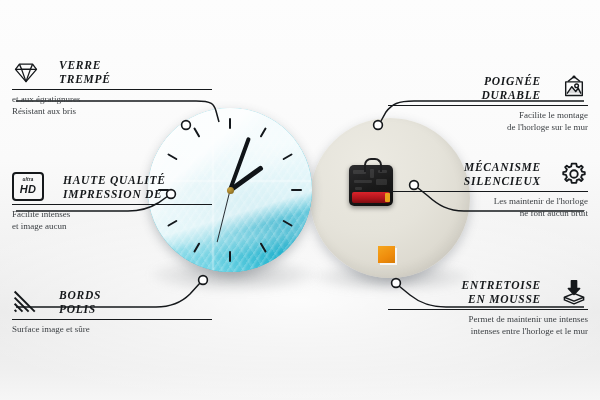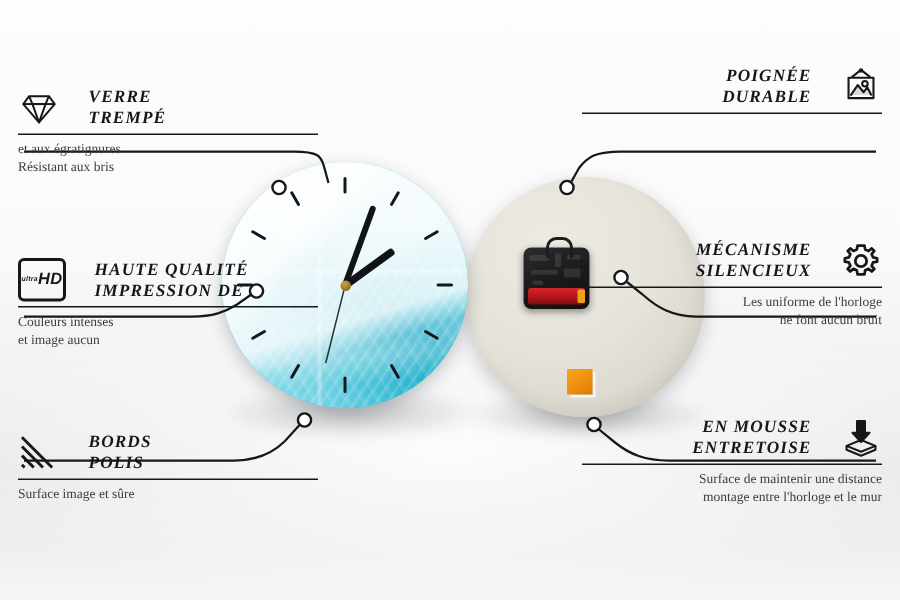--- a/index.html
+++ b/index.html
@@ -216,21 +216,21 @@
   .f-icon svg { display: block; width: 28px; height: 28px; }
 
   
   .hd-badge {
     flex: 0 0 auto;
     width: 28px;
     height: 25px;
     border: 2px solid #15181b;
     border-radius: 4px;
     display: flex;
-    flex-direction: row;
+    flex-direction: column;
     align-items: center;
     justify-content: center;
     line-height: 1;
   }
   .hd-ultra {
     font-family: "Liberation Sans", sans-serif;
     font-size: 4.6px;
     font-weight: bold;
     letter-spacing: 0.2px;
     color: #15181b;
@@ -351,21 +351,21 @@
         <span class="hd-ultra">ultra</span>
         <span class="hd-hd">HD</span>
       </span>
       <div>
         <div class="f-title">HAUTE QUALITÉ</div>
         <div class="f-title">IMPRESSION DE</div>
       </div>
     </div>
     <div class="f-rule"></div>
     <div class="f-desc">
-      <div>Couleurs intenses</div>
+      <div>Facilite intenses</div>
       <div>et image aucun</div>
     </div>
   </div>
 
   <div class="feature left" style="top:288px;">
     <div class="f-head">
       <span class="f-icon">
         <svg viewBox="0 0 32 32">
           <g stroke="#15181b" stroke-width="2.2" stroke-linecap="butt">
             <line x1="3" y1="4" x2="26" y2="27"></line>
@@ -379,80 +379,84 @@
         <div class="f-title">BORDS</div>
         <div class="f-title">POLIS</div>
       </div>
     </div>
     <div class="f-rule"></div>
     <div class="f-desc">
       <div>Surface image et sûre</div>
     </div>
   </div>
 
-  <div class="feature right" style="top:44px;">
+  <div class="feature right" style="top:74px;">
     <div class="f-head">
       <span class="f-icon">
         <svg viewBox="0 0 32 32">
           <g fill="none" stroke="#15181b" stroke-width="1.6" stroke-linejoin="round">
             <path d="M16,3 L9,8.5 M16,3 L23,8.5"></path>
             <rect x="6.5" y="9" width="19" height="15.5"></rect>
             <path d="M8,22 L13.5,14.5 L17.5,19.5 L20.5,15.5 L24,22 Z" fill="#15181b" stroke="none" opacity="0.14"></path>
             <path d="M8,22.5 L13.5,14.5 L18,20 L20.8,16.2 L24,22.5"></path>
             <circle cx="19" cy="13.5" r="2.1"></circle>
           </g>
           <circle cx="16" cy="3.4" r="1.7" fill="#15181b"></circle>
         </svg>
       </span>
       <div>
         <div class="f-title">POIGNÉE</div>
         <div class="f-title">DURABLE</div>
       </div>
     </div>
     <div class="f-rule"></div>
+    <div class="f-desc">
+      <div>Facilite le montage</div>
+      <div>de l'horloge sur le mur</div>
+    </div>
   </div>
 
   <div class="feature right" style="top:160px;">
     <div class="f-head">
       <span class="f-icon">
         <svg viewBox="0 0 32 32">
           <g fill="none" stroke="#15181b" stroke-width="2.1" stroke-linejoin="round">
             <path d="M16,4.2 l2.6,0 l0.6,3.1 l2.6,1.1 l2.4,-2 l1.9,1.9 l-2,2.4 l1.1,2.6 l3.1,0.6 l0,2.6 l-3.1,0.6 l-1.1,2.6 l2,2.4 l-1.9,1.9 l-2.4,-2 l-2.6,1.1 l-0.6,3.1 l-2.6,0 l-2.6,0 l-0.6,-3.1 l-2.6,-1.1 l-2.4,2 l-1.9,-1.9 l2,-2.4 l-1.1,-2.6 l-3.1,-0.6 l0,-2.6 l3.1,-0.6 l1.1,-2.6 l-2,-2.4 l1.9,-1.9 l2.4,2 l2.6,-1.1 l0.6,-3.1 Z"></path>
             <circle cx="16" cy="16" r="4.3"></circle>
           </g>
         </svg>
       </span>
       <div>
         <div class="f-title">MÉCANISME</div>
         <div class="f-title">SILENCIEUX</div>
       </div>
     </div>
     <div class="f-rule"></div>
     <div class="f-desc">
-      <div>Les uniforme de l'horloge</div>
+      <div>Les maintenir de l'horloge</div>
       <div>ne font aucun bruit</div>
     </div>
   </div>
 
   <div class="feature right" style="top:278px;">
     <div class="f-head">
       <span class="f-icon">
         <svg viewBox="0 0 32 32">
           <g fill="none" stroke="#15181b" stroke-width="1.6" stroke-linejoin="round">
             <path d="M13,3 L19,3 L19,12 L22.5,12 L16,19 L9.5,12 L13,12 Z" fill="#15181b" stroke="#15181b"></path>
             <path d="M16,17.5 L27,22 L16,26.5 L5,22 Z"></path>
             <path d="M5,22 L5,25 L16,29.5 L27,25 L27,22"></path>
           </g>
         </svg>
       </span>
       <div>
+        <div class="f-title">ENTRETOISE</div>
         <div class="f-title">EN MOUSSE</div>
-        <div class="f-title">ENTRETOISE</div>
-      </div>
-    </div>
-    <div class="f-rule"></div>
-    <div class="f-desc">
-      <div>Surface de maintenir une distance</div>
-      <div>montage entre l'horloge et le mur</div>
+      </div>
+    </div>
+    <div class="f-rule"></div>
+    <div class="f-desc">
+      <div>Permet de maintenir une intenses</div>
+      <div>intenses entre l'horloge et le mur</div>
     </div>
   </div>
 
 </div>
 
 </body></html>

